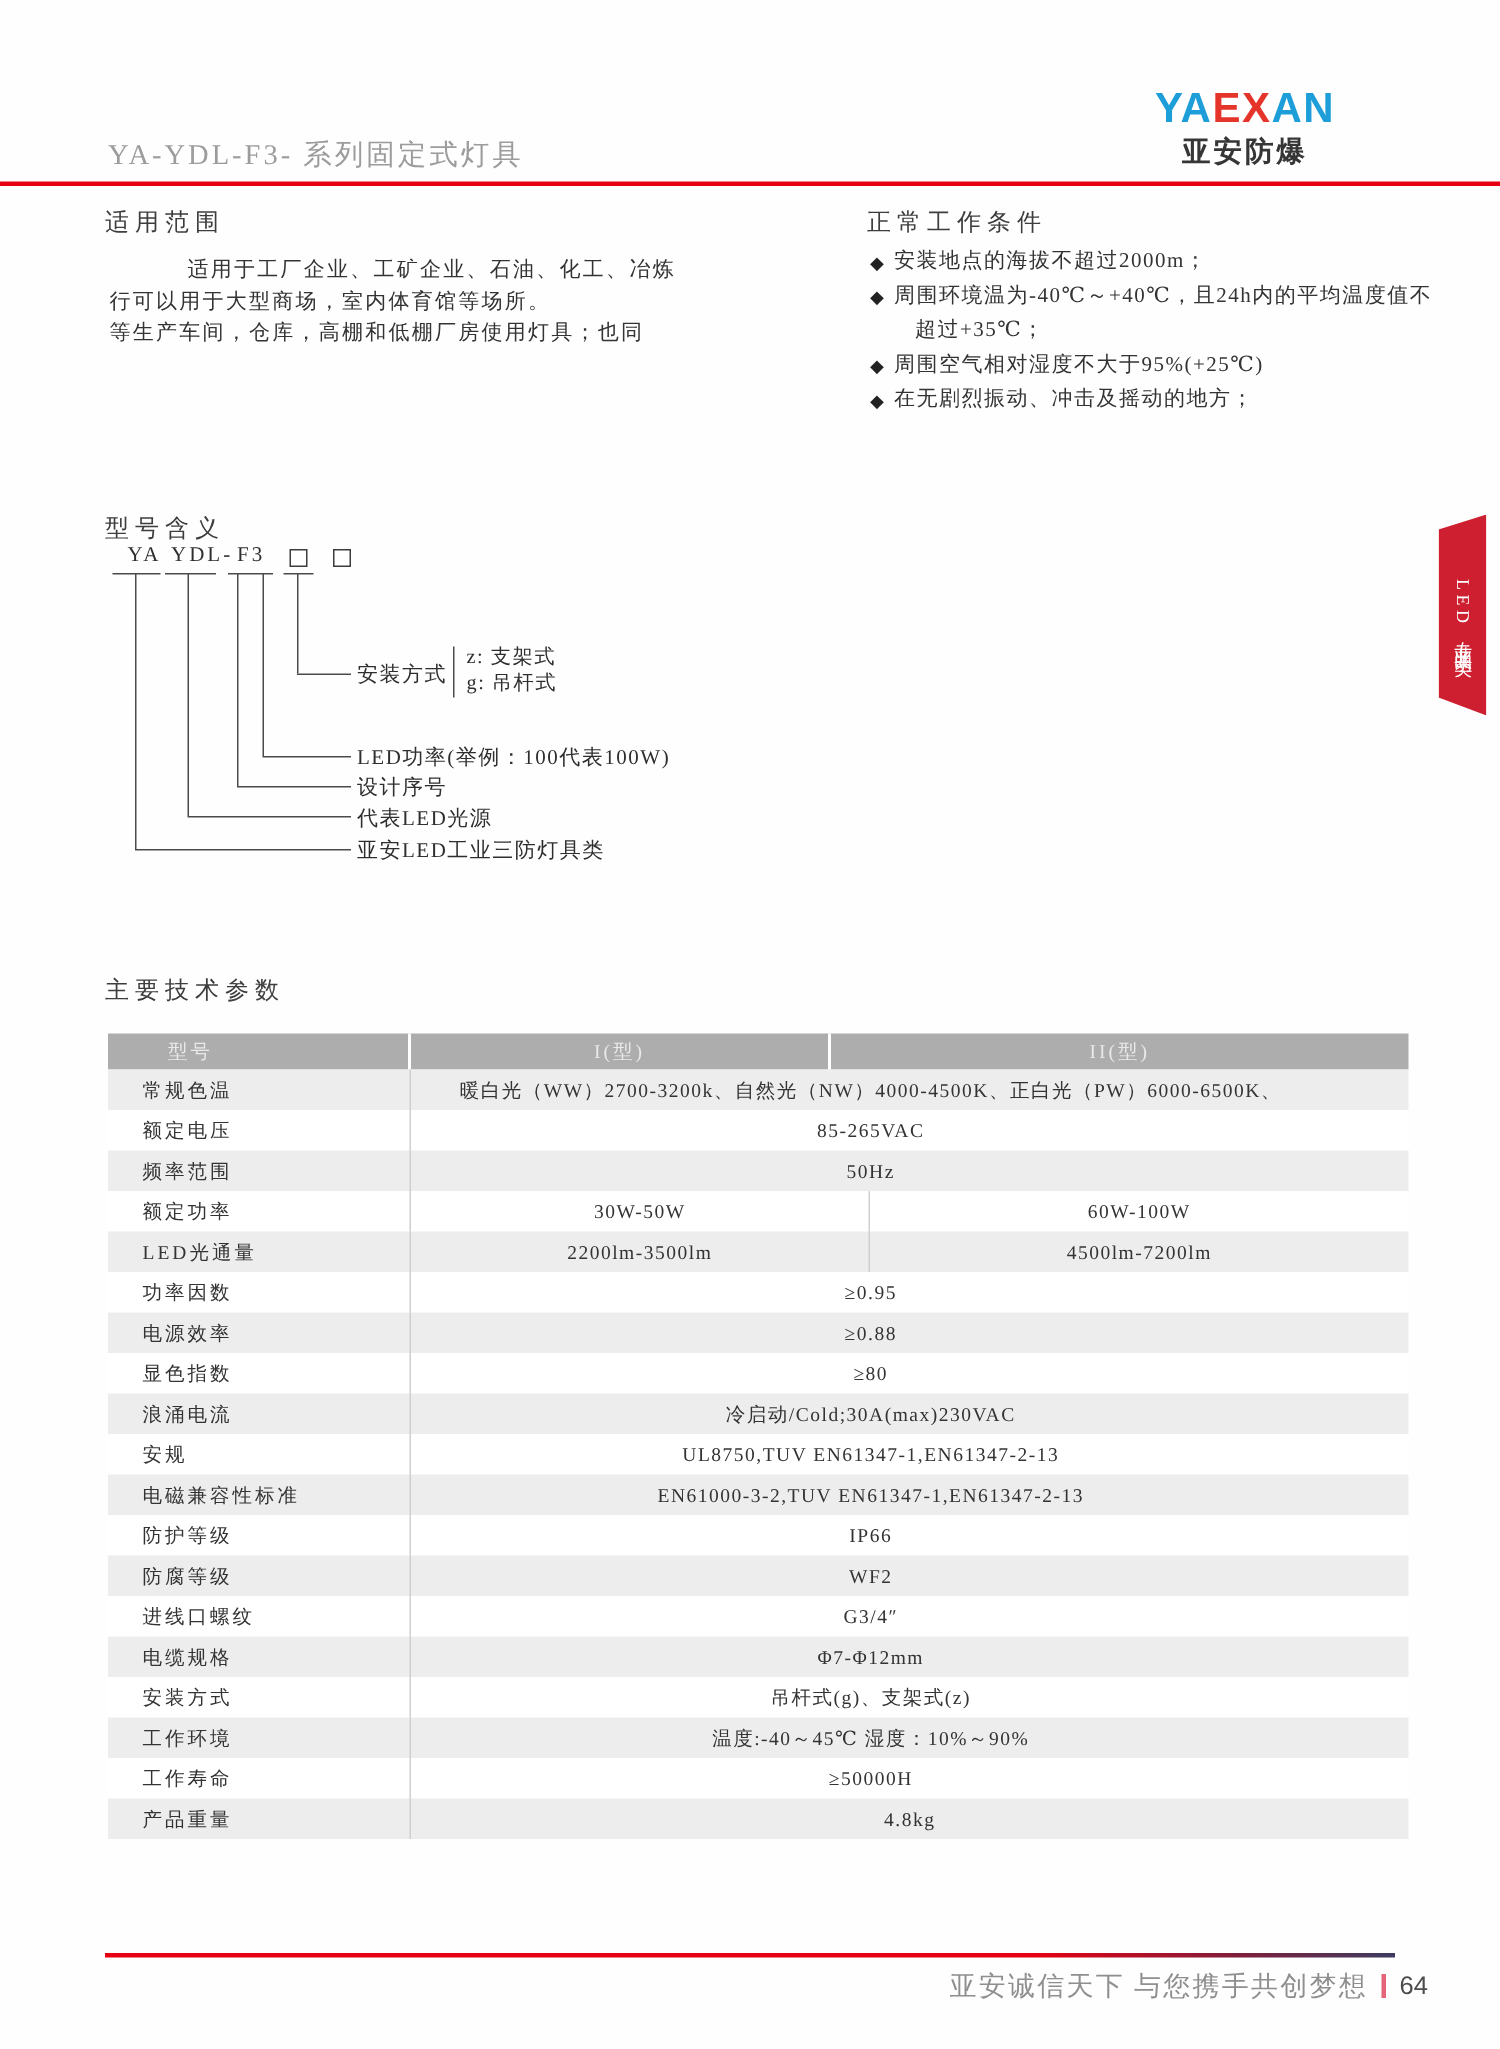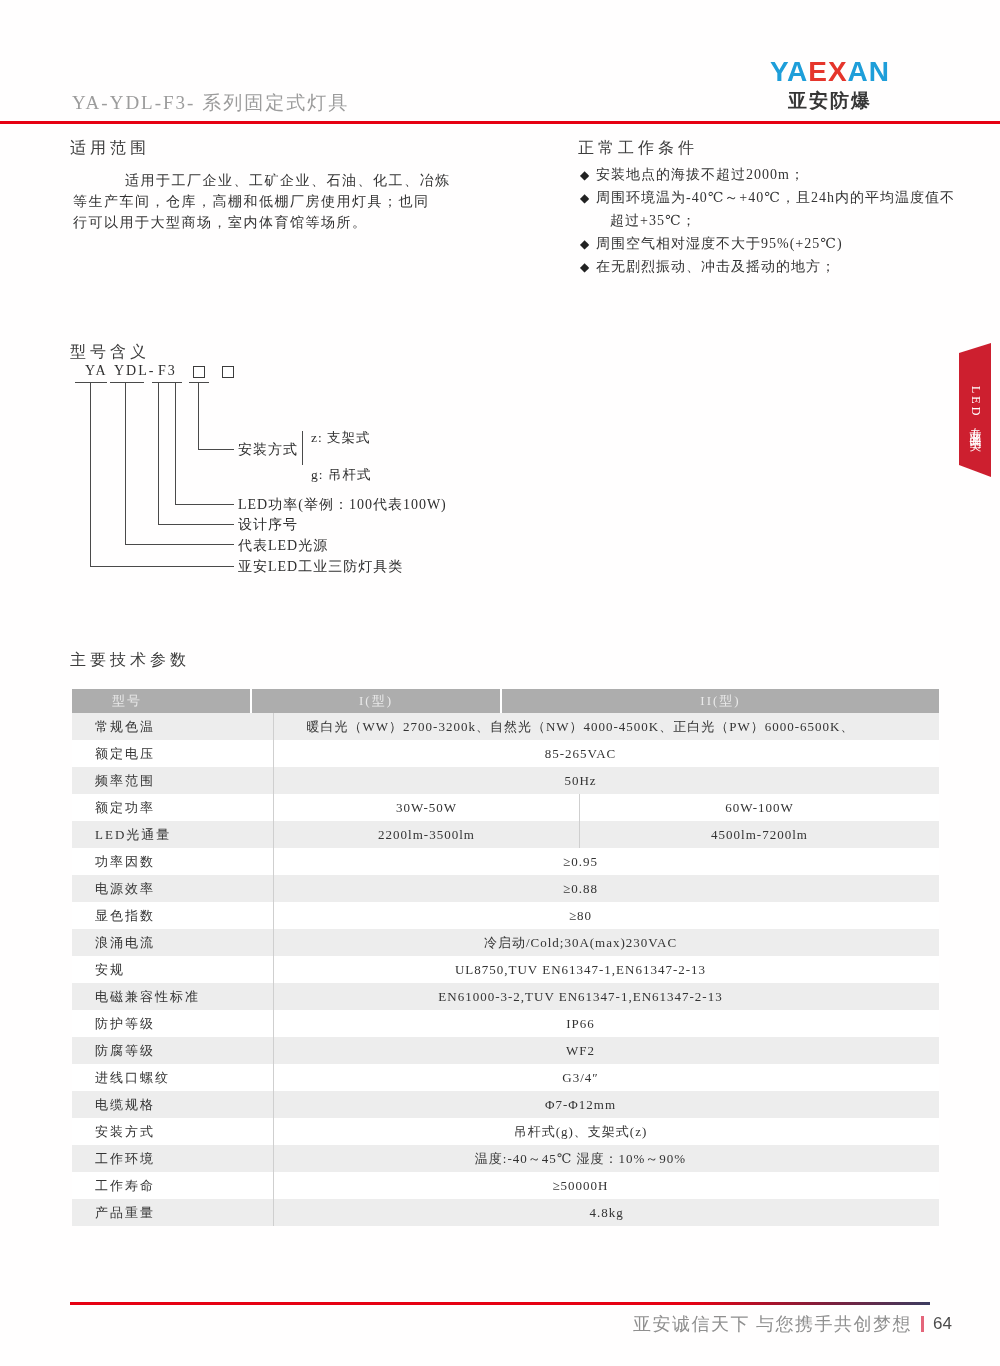--- a/index.html
+++ b/index.html
@@ -34,22 +34,22 @@
   .seg{font-size:14px;letter-spacing:2px;color:#2e2e2e;}
   .mbox{width:10px;height:10px;border:1.3px solid #3c3c3c;background:#fff;}
   .vl{width:1.3px;background:#4a4a4a;}
   .hl{height:1.3px;background:#4a4a4a;}
   .mlabel{font-size:14px;letter-spacing:1px;color:#2e2e2e;white-space:nowrap;}
   .mopt{font-size:13.5px;letter-spacing:1px;color:#2e2e2e;white-space:nowrap;line-height:16px;font-family:Liberation Serif, serif;}
 
   
   .spec-table{left:72px;top:689px;width:867px;font-size:13px;}
   .thead{display:flex;height:24px;background:#adadad;color:#e9e9e9;letter-spacing:2px;}
-  .th1{width:180px;box-sizing:border-box;padding-left:40px;display:flex;align-items:center;border-right:2px solid #fff;}
-  .th2{width:250px;box-sizing:border-box;display:flex;align-items:center;justify-content:center;border-right:2px solid #fff;}
+  .th1{width:202px;box-sizing:border-box;padding-left:40px;display:flex;align-items:center;border-right:2px solid #fff;}
+  .th2{width:280px;box-sizing:border-box;display:flex;align-items:center;justify-content:center;border-right:2px solid #fff;}
   .th3{flex:1;display:flex;align-items:center;justify-content:center;}
   .trow{display:flex;height:27px;background:#fff;}
   .trow.alt{background:#ededed;}
   .tlabel{width:202px;box-sizing:border-box;padding-left:23px;display:flex;align-items:center;
           letter-spacing:2px;color:#333;border-right:1px solid #cfcfcf;}
   .tspan{flex:1;display:flex;align-items:center;justify-content:center;box-sizing:border-box;
          padding-right:52px;letter-spacing:1px;color:#333;}
   .tc2{width:306px;box-sizing:border-box;display:flex;align-items:center;justify-content:center;
        border-right:1px solid #cfcfcf;letter-spacing:1px;color:#333;}
   .tc3{flex:1;display:flex;align-items:center;justify-content:center;letter-spacing:1px;color:#333;}
@@ -77,22 +77,22 @@
   <div class="abs doc-title">YA-YDL-F3- 系列固定式灯具</div>
   <div class="abs logo-block">
     <div class="logo-word"><span class="logo-blue">YA</span><span class="logo-red">EX</span><span class="logo-blue">AN</span></div>
     <div class="logo-sub">亚安防爆</div>
   </div>
   <div class="abs top-rule"></div>
 
   <div class="abs sec-head" style="left:70px;top:138px;">适用范围</div>
   <div class="abs scope-par">
     <div class="indent">适用于工厂企业、工矿企业、石油、化工、冶炼</div>
+    <div>行可以用于大型商场，室内体育馆等场所。</div>
     <div>等生产车间，仓库，高棚和低棚厂房使用灯具；也同</div>
-    <div>行可以用于大型商场，室内体育馆等场所。</div>
   </div>
 
   <div class="abs sec-head" style="left:578px;top:138px;">正常工作条件</div>
   <div class="abs cond-list">
     <div class="cond-item">
       <span class="diamond">◆</span>
       <span>安装地点的海拔不超过2000m；</span>
     </div>
     <div class="cond-item">
       <span class="diamond">◆</span>
@@ -130,21 +130,21 @@
 
     <div class="abs hl" style="left:198px;top:449px;width:36px;"></div>
     <div class="abs hl" style="left:175px;top:504px;width:59px;"></div>
     <div class="abs hl" style="left:158px;top:524px;width:76px;"></div>
     <div class="abs hl" style="left:125px;top:544px;width:109px;"></div>
     <div class="abs hl" style="left:90px;top:566px;width:144px;"></div>
 
     <div class="abs mlabel" style="left:238px;top:441px;">安装方式</div>
     <div class="abs vl" style="left:302px;top:431px;height:34px;"></div>
     <div class="abs mopt" style="left:311px;top:430px;">z: 支架式</div>
-    <div class="abs mopt" style="left:311px;top:447px;margin-top:20px;">g: 吊杆式</div>
+    <div class="abs mopt" style="left:311px;top:447px;">g: 吊杆式</div>
     <div class="abs mlabel" style="left:238px;top:496px;">LED功率(举例：100代表100W)</div>
     <div class="abs mlabel" style="left:238px;top:516px;">设计序号</div>
     <div class="abs mlabel" style="left:238px;top:537px;">代表LED光源</div>
     <div class="abs mlabel" style="left:238px;top:558px;">亚安LED工业三防灯具类</div>
   </div>
 
   <div class="abs sec-head" style="left:70px;top:650px;">主要技术参数</div>
   <div class="abs spec-table">
     <div class="thead">
       <div class="th1">型号</div>

